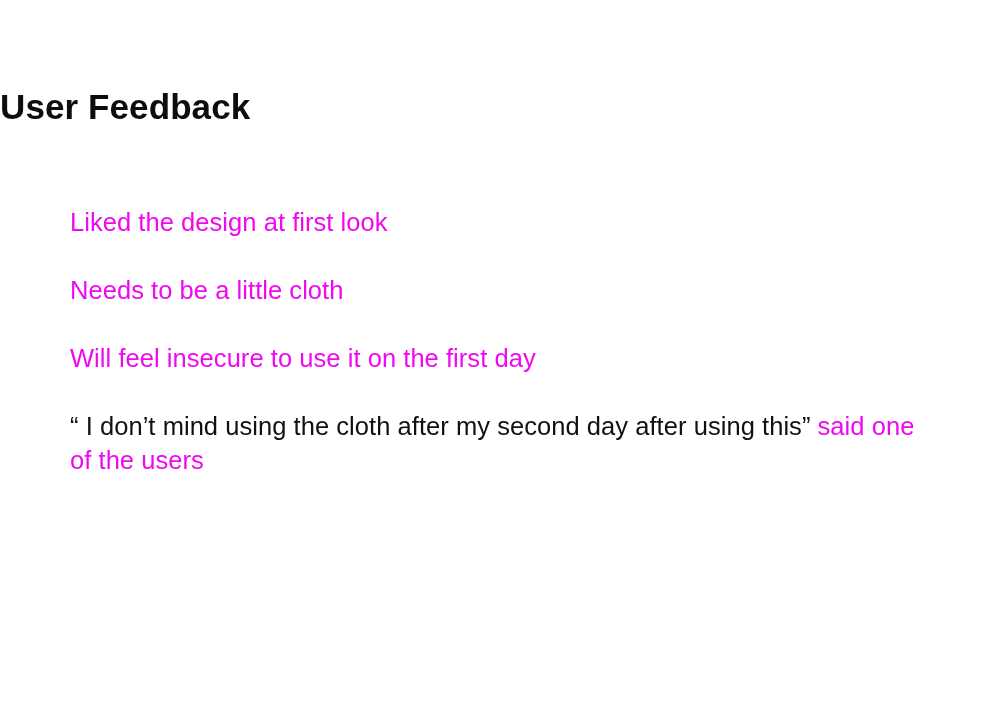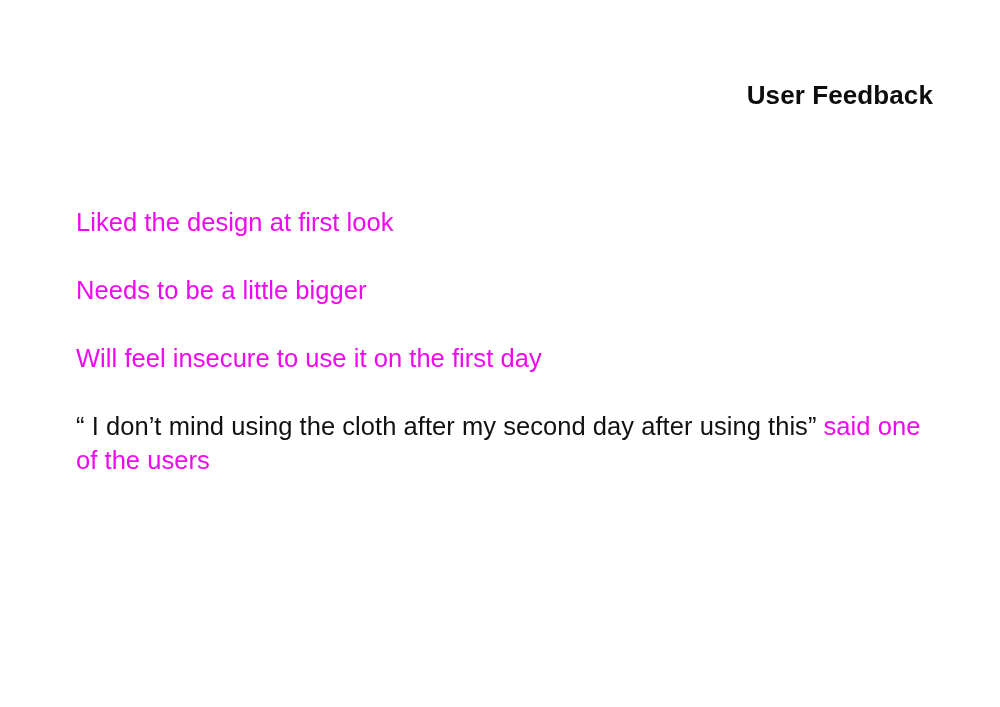--- a/index.html
+++ b/index.html
@@ -19,33 +19,33 @@
     background: #ffffff;
     overflow: hidden;
   }
 
   
   .slide-title {
     position: absolute;
     top: 64px;
     left: 0;
     right: 67px;
-    text-align: right;
-    font-size: 26px;
+    text-align: left;
+    font-size: 35px;
     font-weight: bold;
     color: #0d0d0d;
     letter-spacing: 0.1px;
     line-height: 1.15;
     white-space: nowrap;
   }
 
   
   .body-block {
     position: absolute;
-    left: 76px;
+    left: 70px;
     top: 205px;
     width: 870px;
   }
   .para {
     font-size: 25.5px;
     line-height: 34px;
     color: #f008f0;
     margin: 0 0 34px 0;
     letter-spacing: 0.05px;
   }
@@ -66,21 +66,21 @@
 <body>
 
 <div class="slide">
 
   <h1 class="slide-title">User Feedback</h1>
 
   <div class="body-block">
 
     <p class="para">Liked the design at first look</p>
 
-    <p class="para">Needs to be a little bigger</p>
+    <p class="para">Needs to be a little cloth</p>
 
     <p class="para">Will feel insecure to use it on the first day</p>
 
     <p class="para quote-para"><span class="seg-black">“ I don’t mind using the cloth after my second day  after using this”</span><span class="seg-magenta"> said one of the users</span></p>
 
   </div>
 
 </div>
 
 </body></html>

